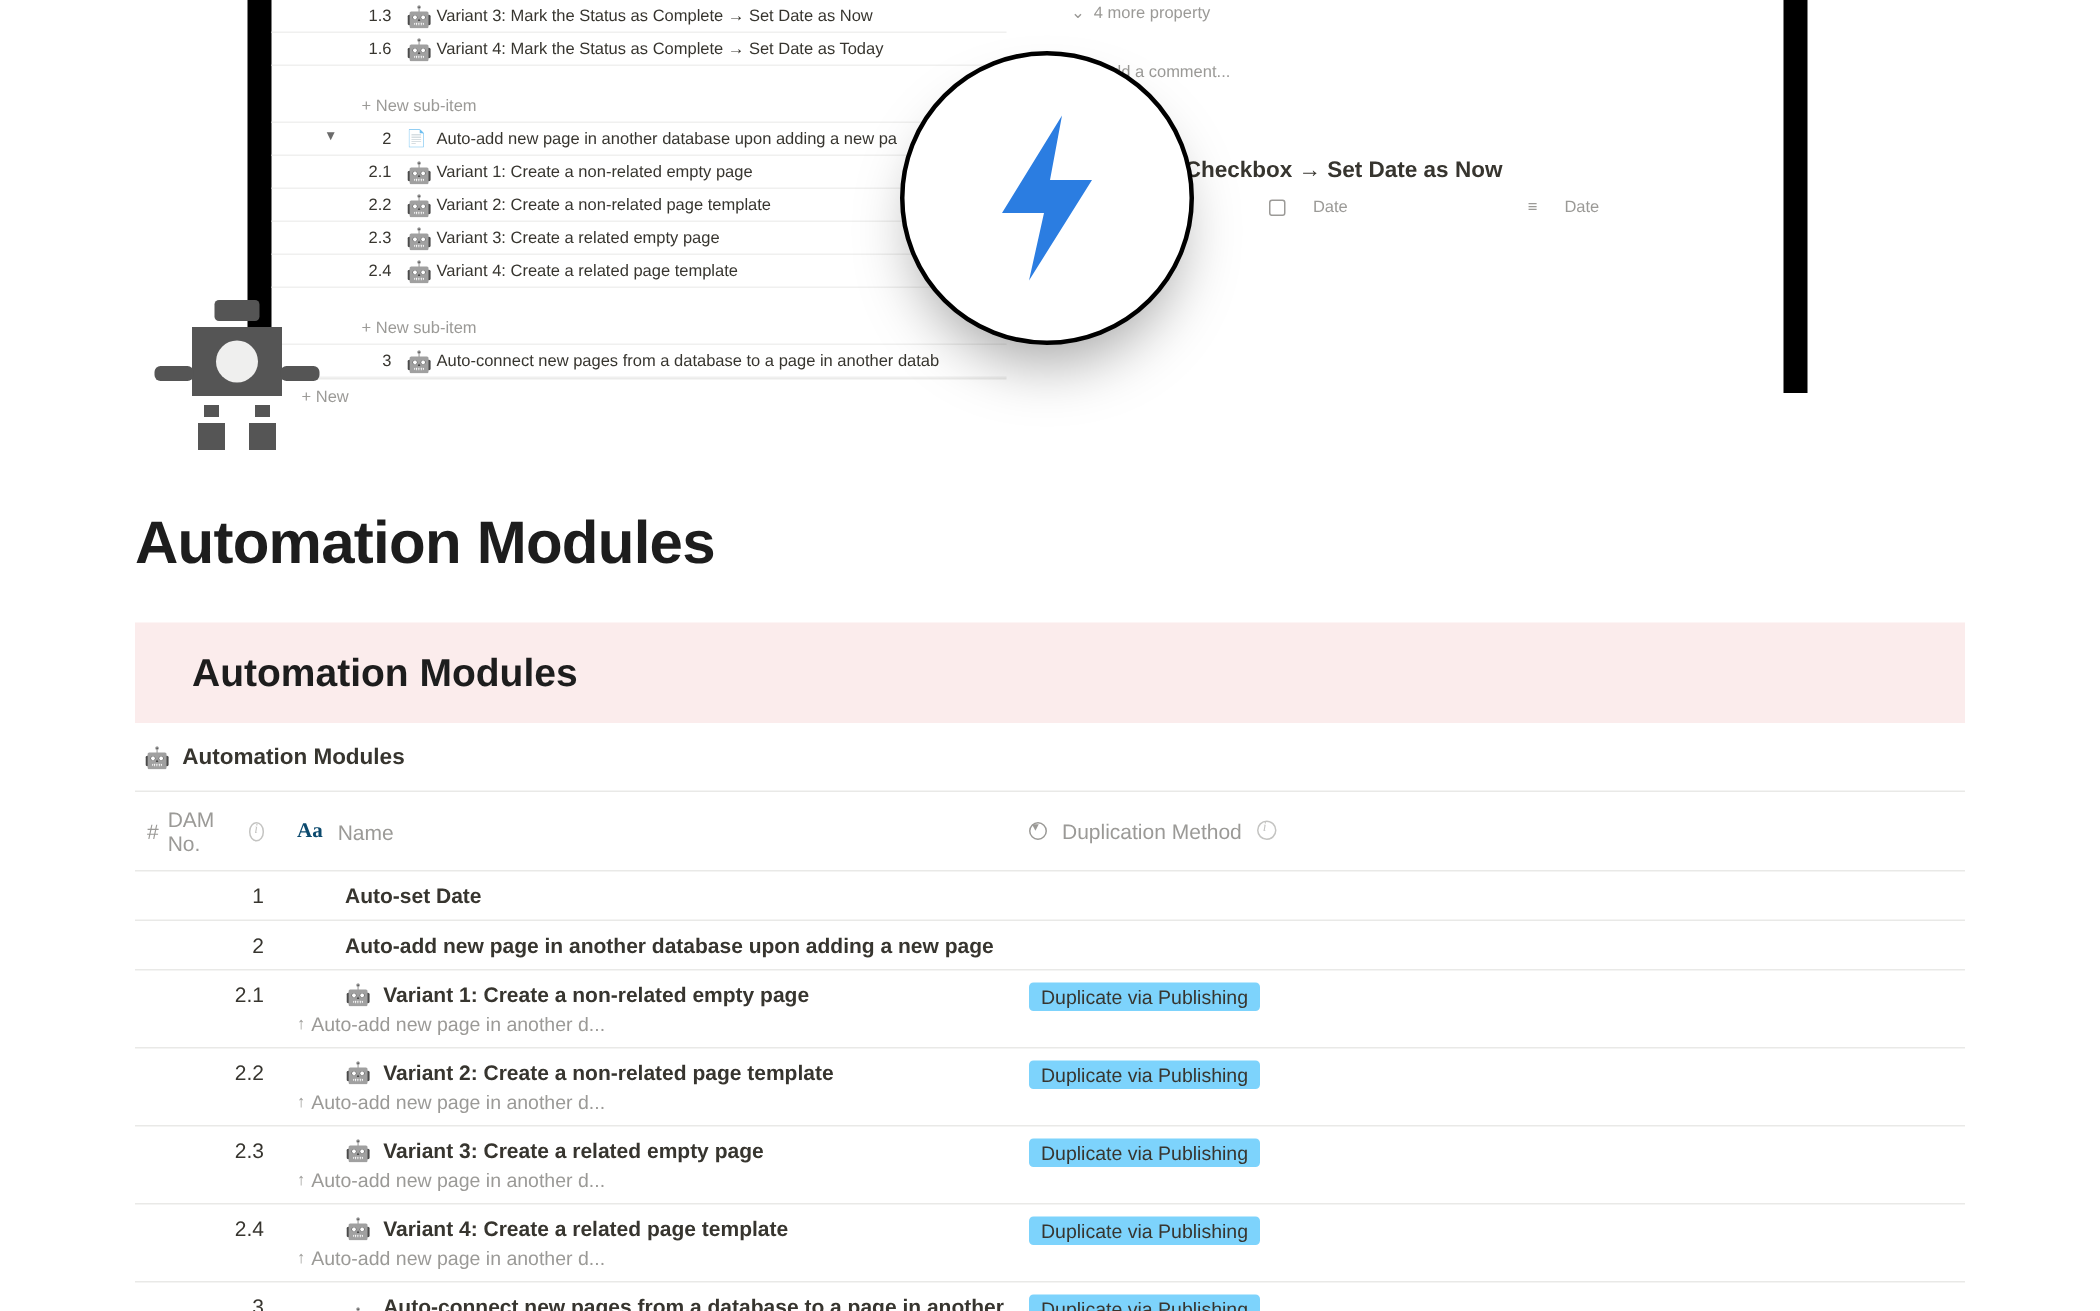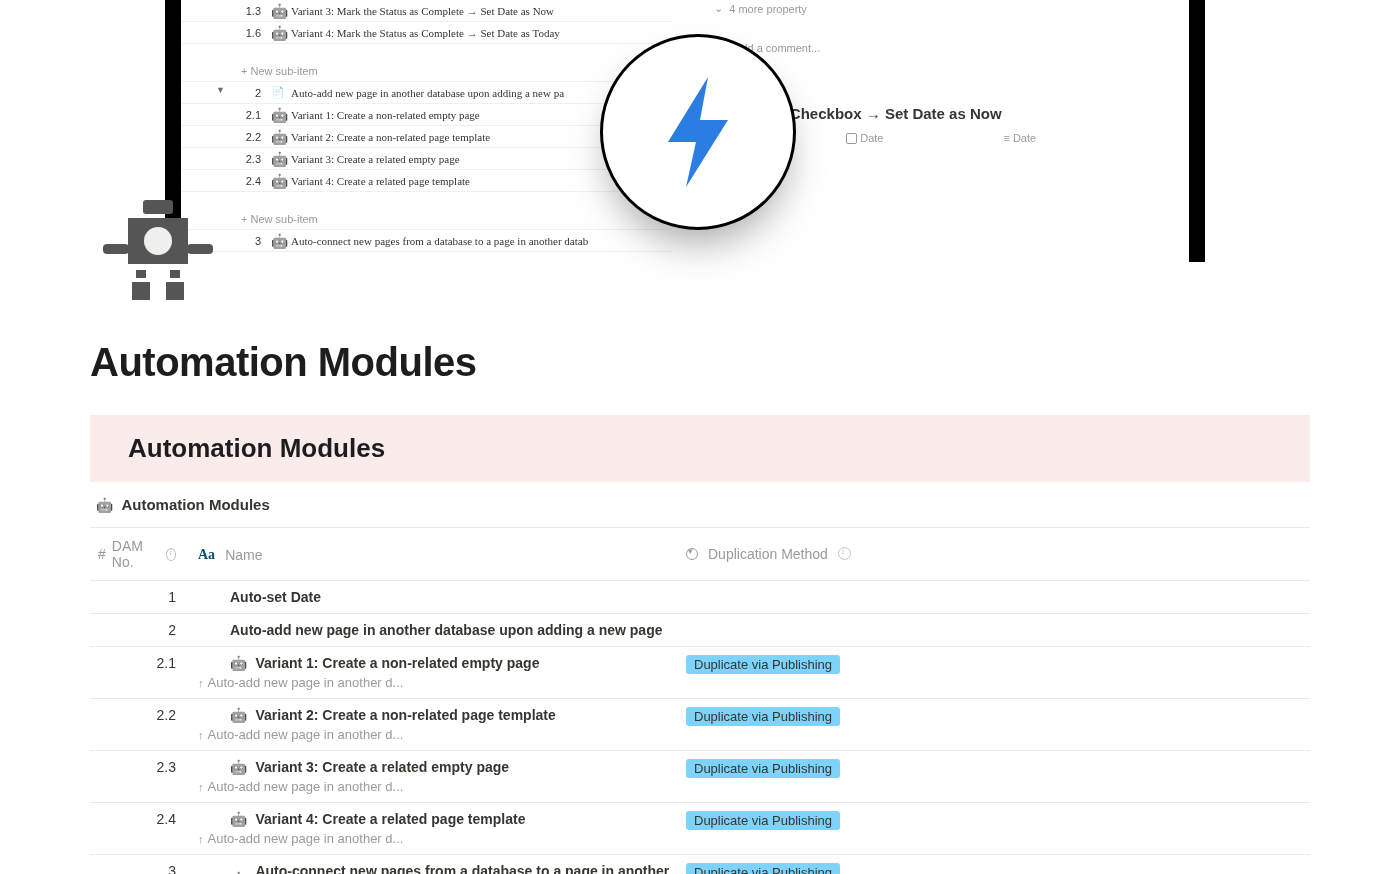--- a/index.html
+++ b/index.html
@@ -5,31 +5,31 @@
   * { box-sizing: border-box; margin: 0; padding: 0; }
   body { font-family: -apple-system, BlinkMacSystemFont, "Segoe UI", Helvetica, Arial, sans-serif; background: #fff; color: #37352f; width: 1400px; }
   
   
   .hero { position: relative; width: 1400px; height: 300px; overflow: hidden; }
   .hero-frame { position: absolute; left: 165px; top: 0; width: 1040px; height: 262px; background: #fff; border-left: 16px solid #000; border-right: 16px solid #000; }
   .hero-inner { position: relative; width: 100%; height: 100%; font-size: 11px; color: #37352f; }
   .outline-row { display:flex; align-items:center; height:22px; border-bottom:1px solid #f0f0ef; padding-left:50px; }
   .outline-row .num { width:30px; text-align:right; margin-right:10px; color:#37352f; font-size:11px;}
   .outline-row .ico { width:14px; margin-right:6px;}
-  .outline-row .txt { color:#37352f;font-family:Liberation Serif, serif; }
+  .outline-row .txt { color:#37352f; }
   .outline-sub { color:#9b9a97; padding-left:60px; font-size:11px; display:flex; align-items:center; height:22px; border-bottom:1px solid #f0f0ef;margin-top:16px;}
   .outline-new { color:#9b9a97; padding-left:20px; font-size:11px; display:flex; align-items:center; height:24px; border-top:1px solid #ebebea;}
   .tri { position:absolute; left:35px; top:85px; font-size:9px; color:#6b6b6b;}
   
   .hero-right { position:absolute; right:10px; top:0; width:465px; font-size:11px; color:#9b9a97;}
   .more-prop { display:flex; align-items:center; gap:6px; padding:2px 0;}
   .comment { display:flex; align-items:center; gap:6px; padding:6px 0 12px 0; margin-top:18px;}
   .right-title { font-weight:700; color:#37352f; font-size:15px; margin:38px 0 10px 0;}
   .right-cols { display:flex; gap:120px; color:#9b9a97; font-size:11px;}
-  .right-cols span{display:flex;align-items:center;gap:1px;}
+  .right-cols span{display:flex;align-items:center;gap:16px;}
   .add-row { color:#c0bfbc; font-size:11px; margin-top:4px;}
   
   
   .badge { position:absolute; left:600px; top:34px; width:196px; height:196px; border-radius:50%; background:#fff; border:3px solid #000; display:flex; align-items:center; justify-content:center; box-shadow:0 22px 40px -10px rgba(0,0,0,0.35);}
   .badge svg { width:100px; height:120px; }
   
   
   .robot { position:absolute; left:98px; top:200px; width:120px; height:100px; }
   
   
@@ -107,20 +107,21 @@
           <span class="num">2.4</span>
           <span class="ico robot-ico">🤖</span>
           <span class="txt">Variant 4: Create a related page template</span>
         </div>
         <div class="outline-sub">+  New sub-item</div>
         <div class="outline-row">
           <span class="num">3</span>
           <span class="ico robot-ico">🤖</span>
           <span class="txt">Auto-connect new pages from a database to a page in another datab</span>
         </div>
+        <div class="outline-new">+  New</div>
       </div>
 
       <div class="hero-right">
         <div class="more-prop">
           <span class="chev">⌄</span>
           <span>4 more property</span>
         </div>
         <div class="comment">
           <span class="avatar-comment"></span>
           <span>Add a comment...</span>

